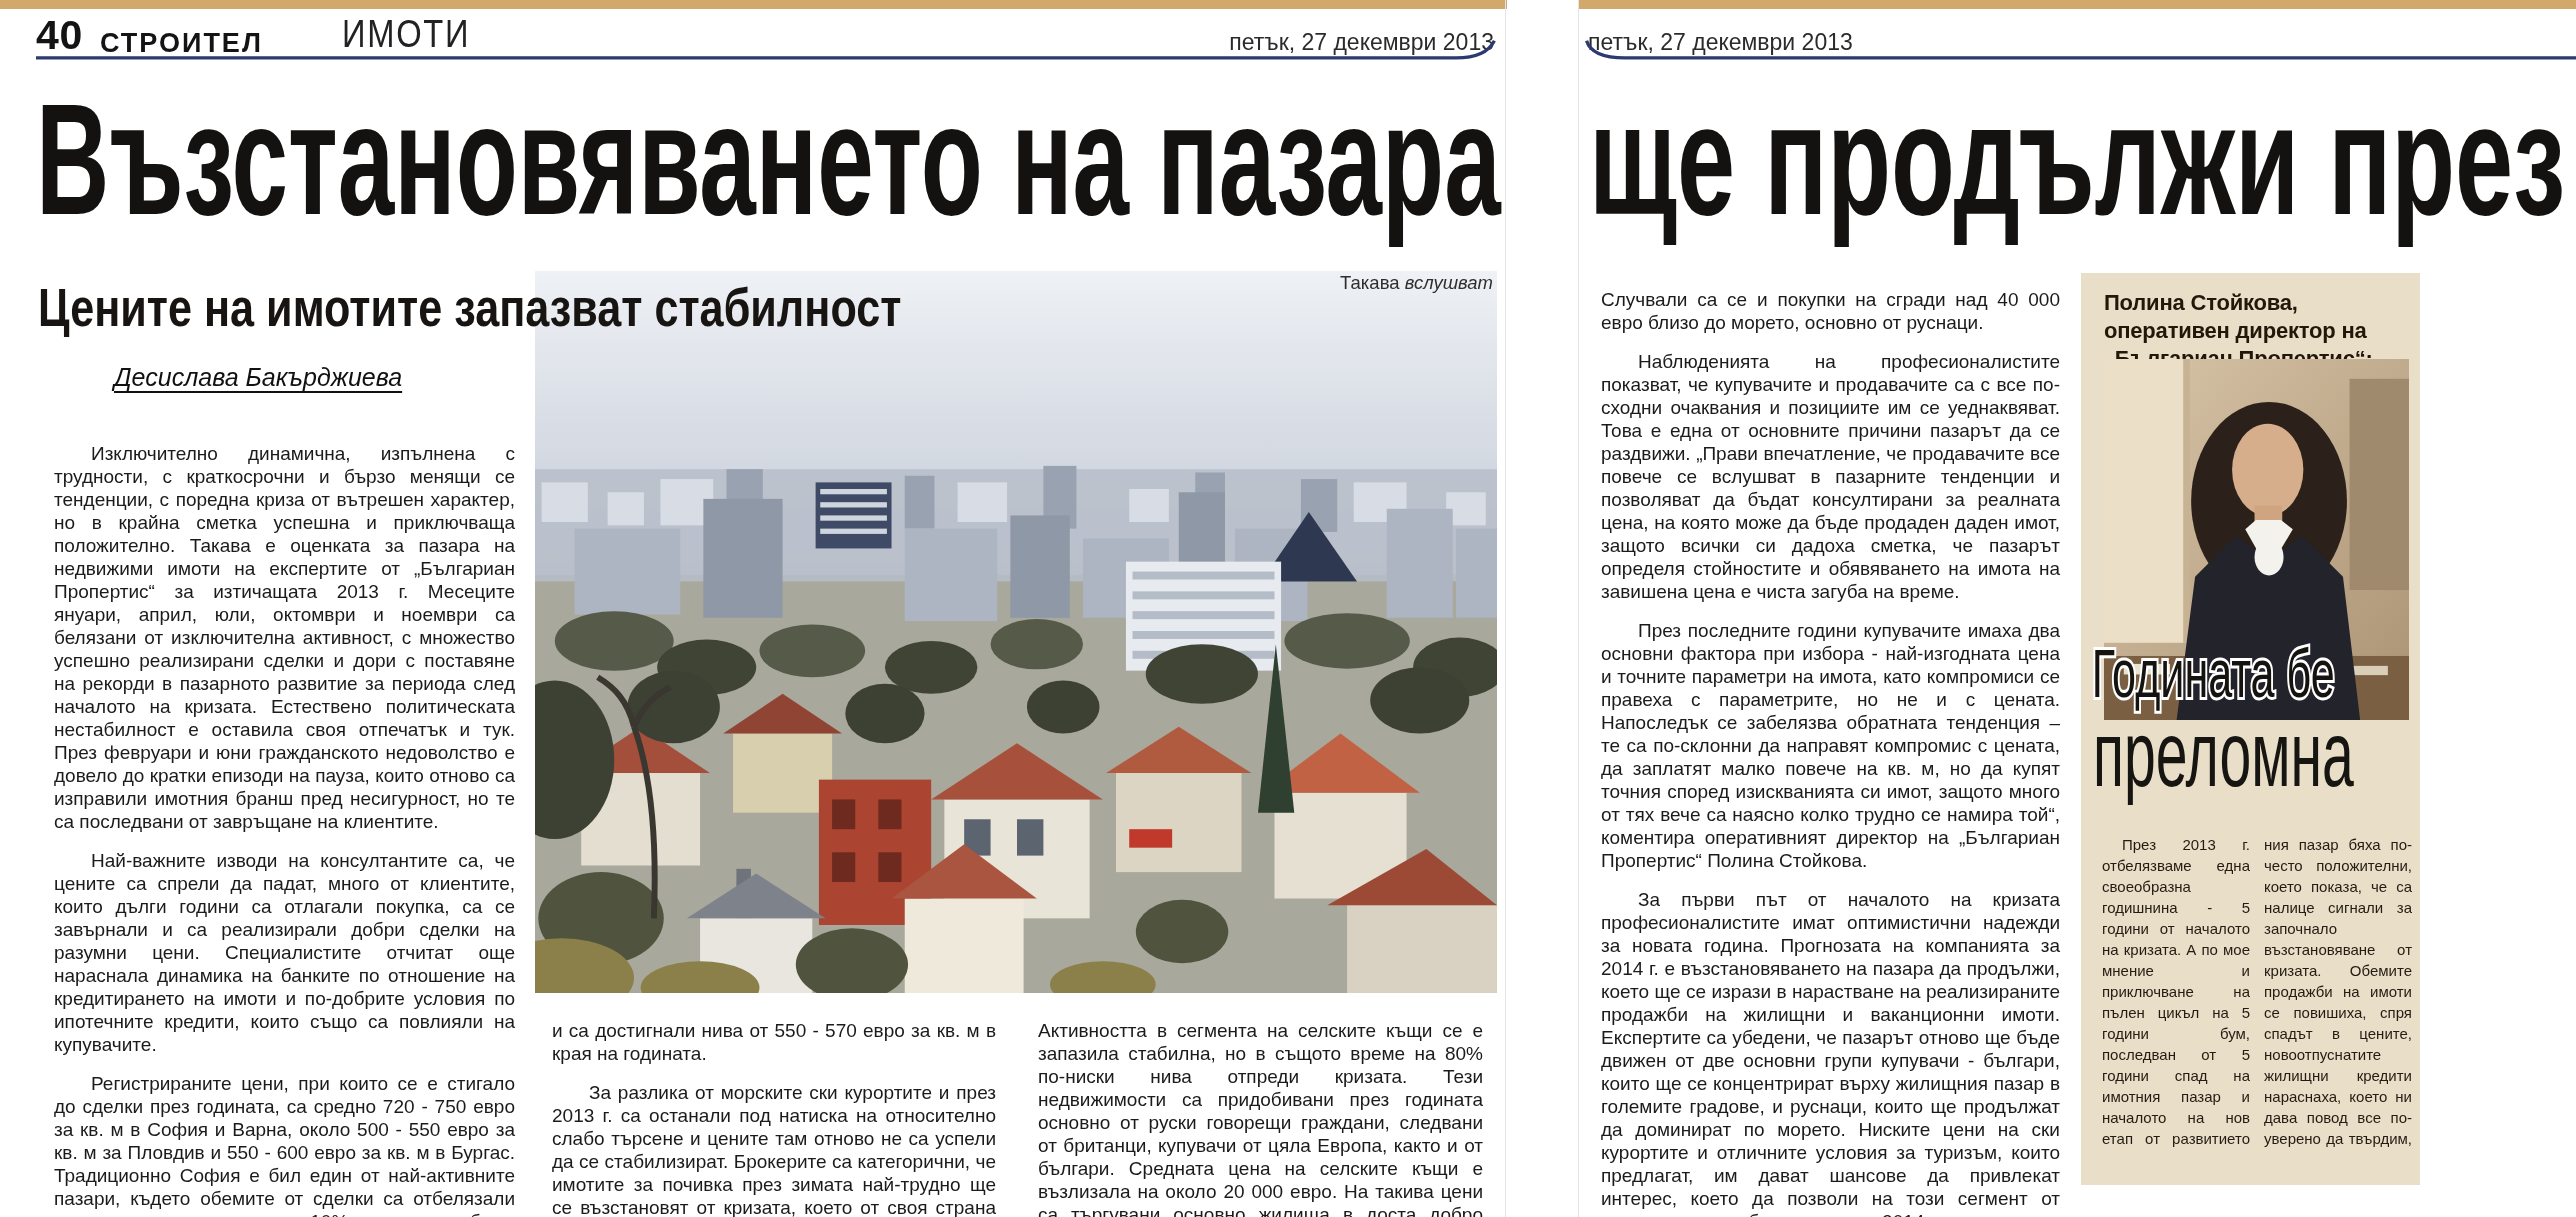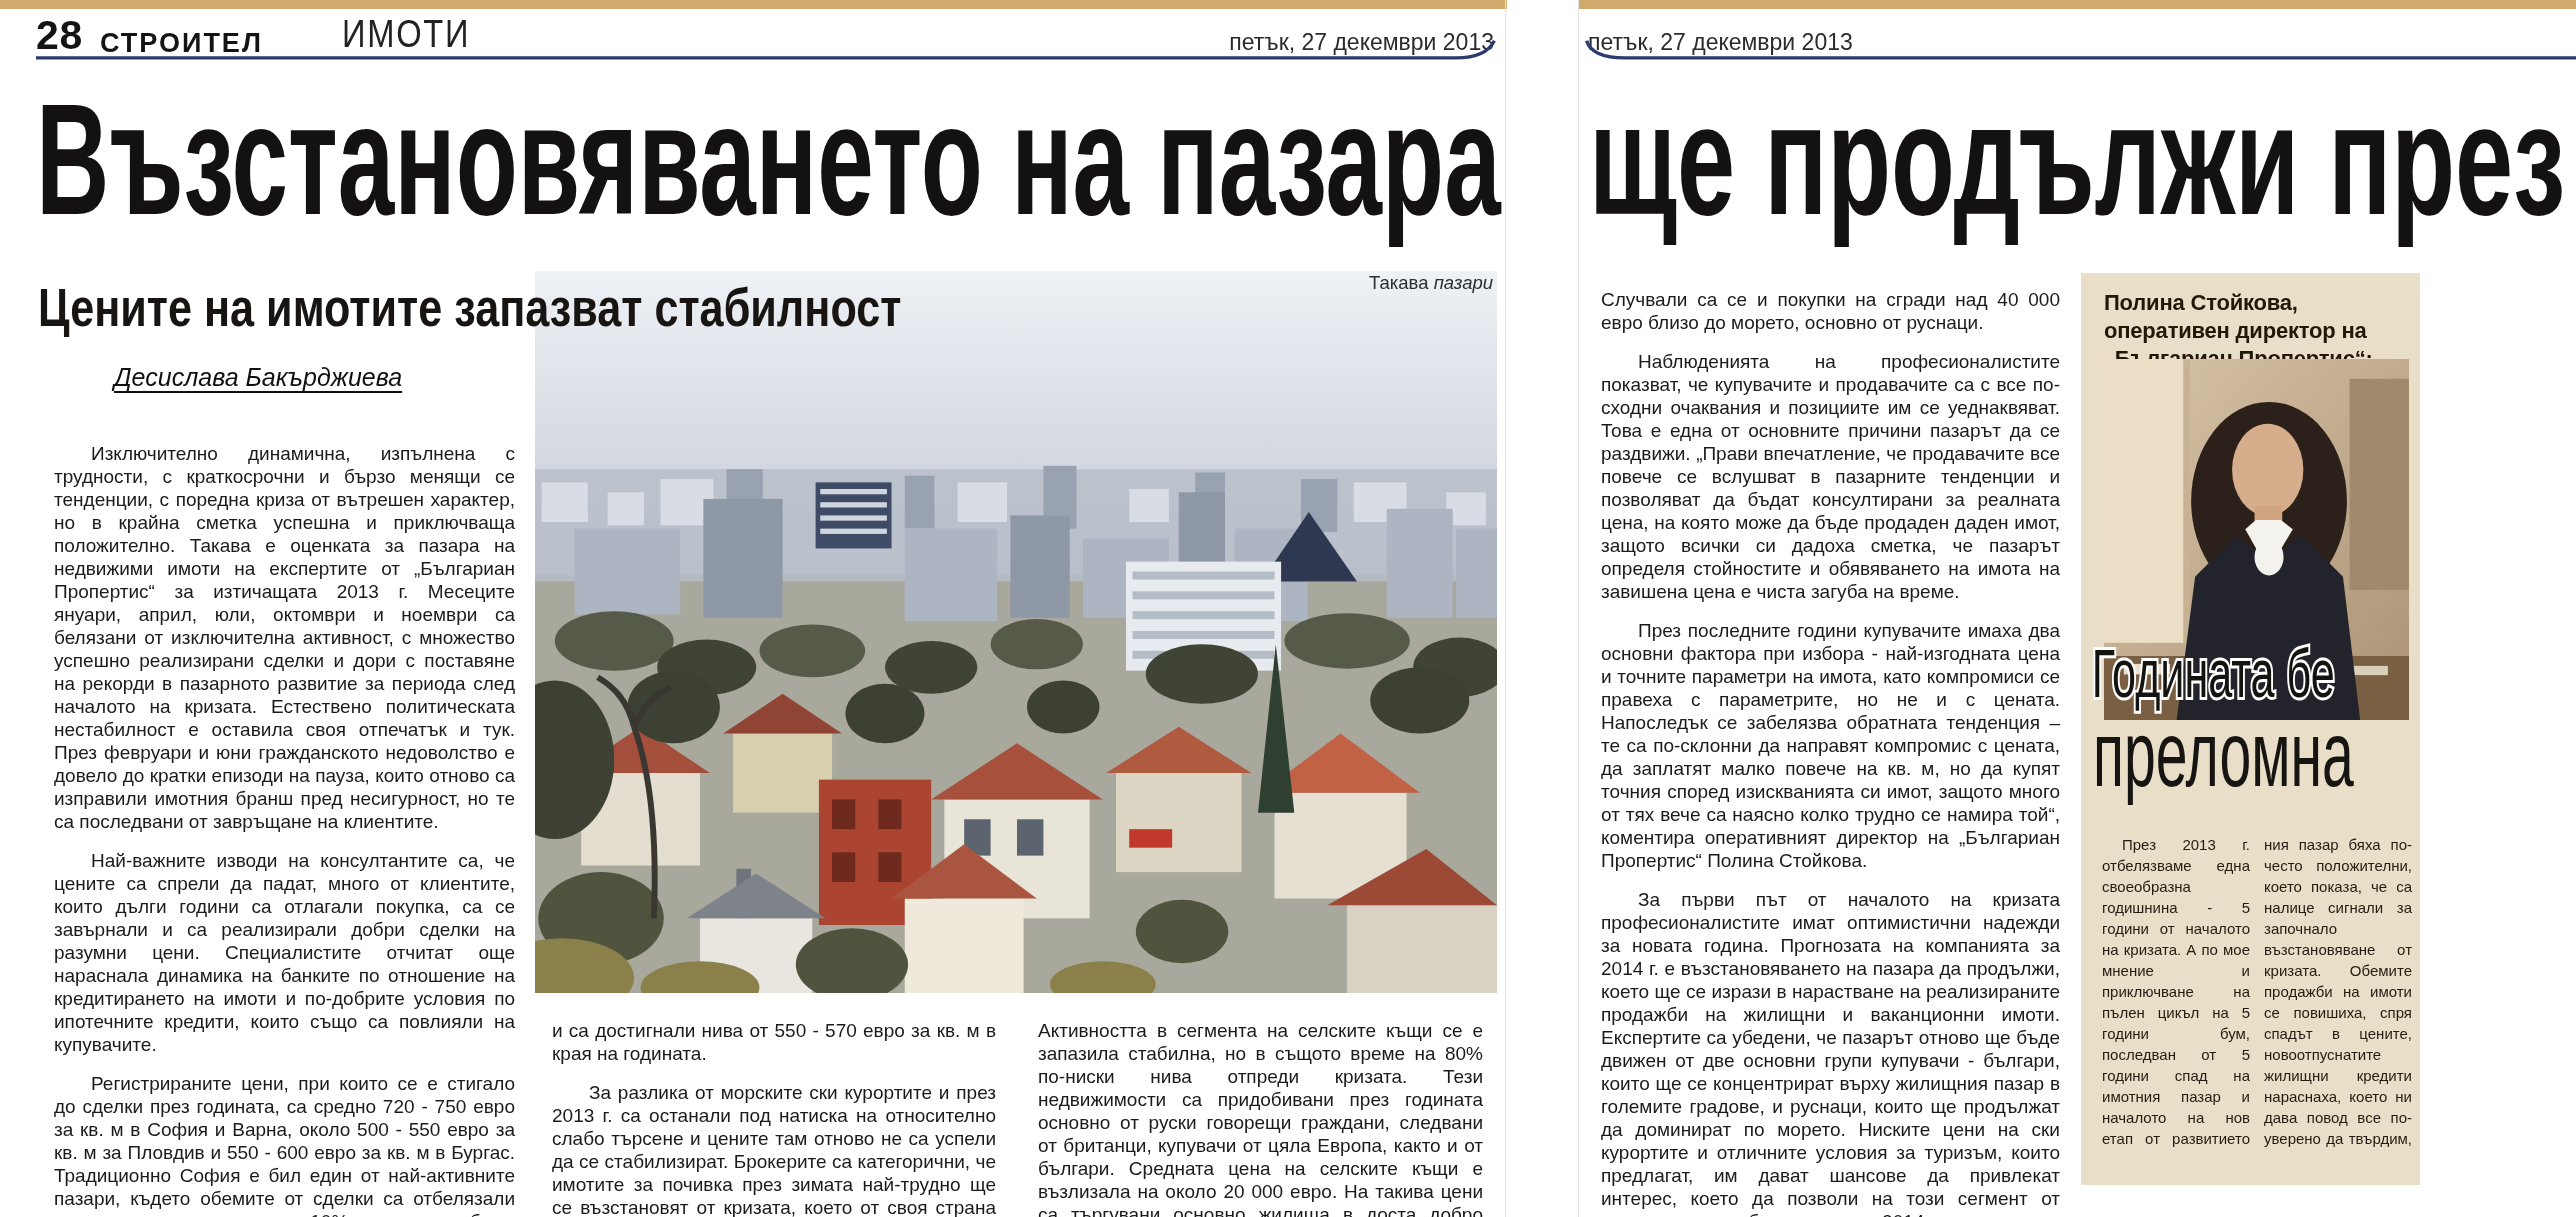--- a/index.html
+++ b/index.html
@@ -51,21 +51,21 @@
   .pcolB{left:2264px;top:834px;width:148px;height:316px;}
 </style>
 </head>
 <body>
 
 <div class="bar left"></div>
 <div class="bar right"></div>
 <div class="page-edge" style="left:1505px;"></div>
 <div class="page-edge" style="left:1578px;"></div>
 
-<div class="abs pagenum">28</div>
+<div class="abs pagenum">40</div>
 <div class="abs brand">СТРОИТЕЛ</div>
 <div class="abs section">ИМОТИ</div>
 <div class="abs date l">петък, 27 декември 2013</div>
 <div class="abs date r">петък, 27 декември 2013</div>
 
 <svg class="rule-svg" style="left:36px;top:38px;" width="1463" height="24" viewBox="0 0 2215 36">
   <path d="M0,30 H2150 Q2195,30 2208,4" stroke="#2b3a71" stroke-width="5" fill="none"></path>
 </svg>
 <svg class="rule-svg" style="left:1580px;top:38px;" width="996" height="24" viewBox="0 0 1508 36">
   <path d="M10,4 Q18,30 68,30 H1508" stroke="#2b3a71" stroke-width="5" fill="none"></path>
@@ -196,21 +196,21 @@
   </g>
   <path d="M180,980 C185,860 175,760 150,690 M150,690 C140,650 120,630 95,615 M150,690 C165,655 185,640 205,630" stroke="#3a3630" stroke-width="9" fill="none"></path>
 </svg>
 
 <svg class="headline-svg" style="left:38px;top:277px;" width="878" height="66" viewBox="0 0 1330 100">
   <text x="0" y="74" font-family="Liberation Sans, sans-serif" font-weight="bold" font-size="82" fill="#171412" textLength="1308" lengthAdjust="spacingAndGlyphs">Цените на имотите запазват стабилност</text>
 </svg>
 
 <div class="abs photo-caption">
   <span>Такава</span>
-  <span class="it">пазари</span>
+  <span class="it">вслушват</span>
 </div>
 
 <div class="abs byline">Десислава Бакърджиева</div>
 
 <div class="newscol col1">
     <p>Изключително динамична, изпълнена с трудности, с краткосрочни и бързо менящи се тенденции, с поредна криза от вътрешен характер, но в крайна сметка успешна и приключваща положително. Такава е оценката за пазара на недвижими имоти на експертите от „Българиан Пропертис“ за изтичащата 2013 г. Месеците януари, април, юли, октомври и ноември са белязани от изключителна активност, с множество успешно реализирани сделки и дори с поставяне на рекорди в пазарното развитие за периода след началото на кризата. Естествено политическата нестабилност е оставила своя отпечатък и тук. През февруари и юни гражданското недоволство е довело до кратки епизоди на пауза, които отново са изправили имотния бранш пред несигурност, но те са последвани от завръщане на клиентите.</p>
     <p>Най-важните изводи на консултантите са, че цените са спрели да падат, много от клиентите, които дълги години са отлагали покупка, са се завърнали и са реализирали добри сделки на разумни цени. Специалистите отчитат още нараснала динамика на банките по отношение на кредитирането на имоти и по-добрите условия по ипотечните кредити, които също са повлияли на купувачите.</p>
     <p>Регистрираните цени, при които се е стигало до сделки през годината, са средно 720 - 750 евро за кв. м в София и Варна, около 500 - 550 евро за кв. м за Пловдив и 550 - 600 евро за кв. м в Бургас. Традиционно София е бил един от най-активните пазари, където обемите от сделки са отбелязали непрекъснат ръст от около 10% на годишна база. Пазарите в Пловдив и Бургас също са били доста активни и сделките там също са нараснали значително.</p>
   </div>
 <div class="newscol col2 first-flush">

